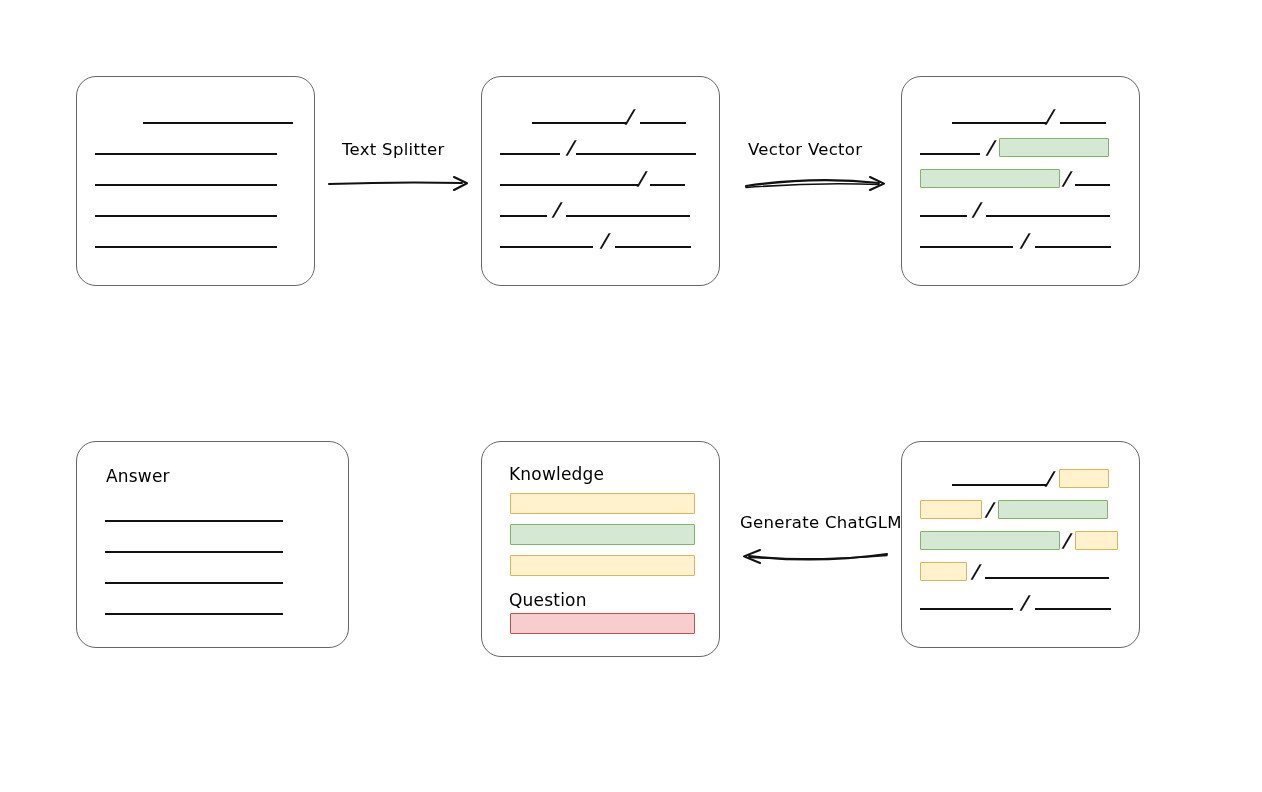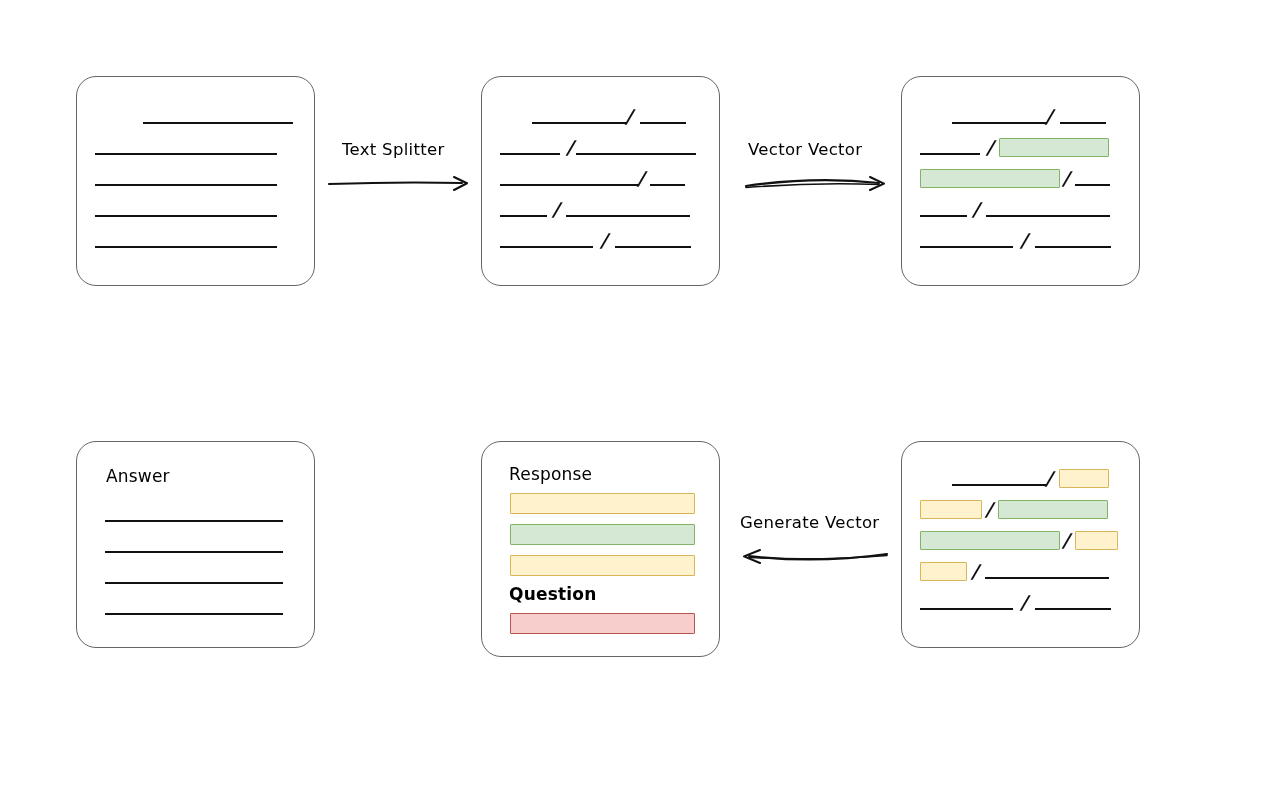--- a/index.html
+++ b/index.html
@@ -272,39 +272,39 @@
     <div class="row" style="left:18px; top:150px;">
       <span class="seg-line" style="width:93px;"></span>
       <span class="gap" style="width:8px;"></span>
       <span class="slash">/</span>
       <span class="gap" style="width:5px;"></span>
       <span class="seg-line" style="width:76px;"></span>
     </div>
   </div>
 
   <div class="arrow-group" style="left:740px; top:513px; width:148px; height:55px;">
-    <div class="arrow-label" style="left:0px; top:0px;">Generate Vector</div>
+    <div class="arrow-label" style="left:0px; top:0px;">Generate ChatGLM</div>
     <svg class="arrow-svg" width="148" height="26" style="left:0px; top:28px;" viewBox="0 0 148 26">
       <path d="M147,13 Q76,23 9,15" stroke="#111111" stroke-width="2.1" fill="none" stroke-linecap="round"></path>
       <path d="M147,14.5 Q76,20 9,16.5" stroke="#111111" stroke-width="1.5" fill="none" stroke-linecap="round"></path>
       <path d="M20,9 L4,15.4 L20,22" stroke="#111111" stroke-width="2.1" fill="none" stroke-linejoin="round" stroke-linecap="round"></path>
     </svg>
   </div>
 
   <div class="doc-box" style="left:481px; top:441px; width:239px; height:216px;">
-    <div class="box-heading" style="left:27px; top:22px;">Response</div>
+    <div class="box-heading" style="left:27px; top:22px;">Knowledge</div>
     <div class="prompt-bar yellow" style="left:28px; top:51px; width:185px;"></div>
     <div class="prompt-bar green" style="left:28px; top:82px; width:185px;"></div>
     <div class="prompt-bar yellow" style="left:28px; top:113px; width:185px;"></div>
-    <div class="box-heading" style="left:27px; top:142px;font-weight:bold;">Question</div>
+    <div class="box-heading" style="left:27px; top:148px;">Question</div>
     <div class="prompt-bar red" style="left:28px; top:171px; width:185px;"></div>
   </div>
 
 
-  <div class="doc-box" style="left:76px; top:441px; width:239px; height:207px;">
+  <div class="doc-box" style="left:76px; top:441px; width:273px; height:207px;">
     <div class="box-heading" style="left:29px; top:24px;">Answer</div>
     <div class="row" style="left:28px; top:62px;">
       <span class="seg-line" style="width:178px;"></span>
     </div>
     <div class="row" style="left:28px; top:93px;">
       <span class="seg-line" style="width:178px;"></span>
     </div>
     <div class="row" style="left:28px; top:124px;">
       <span class="seg-line" style="width:178px;"></span>
     </div>

